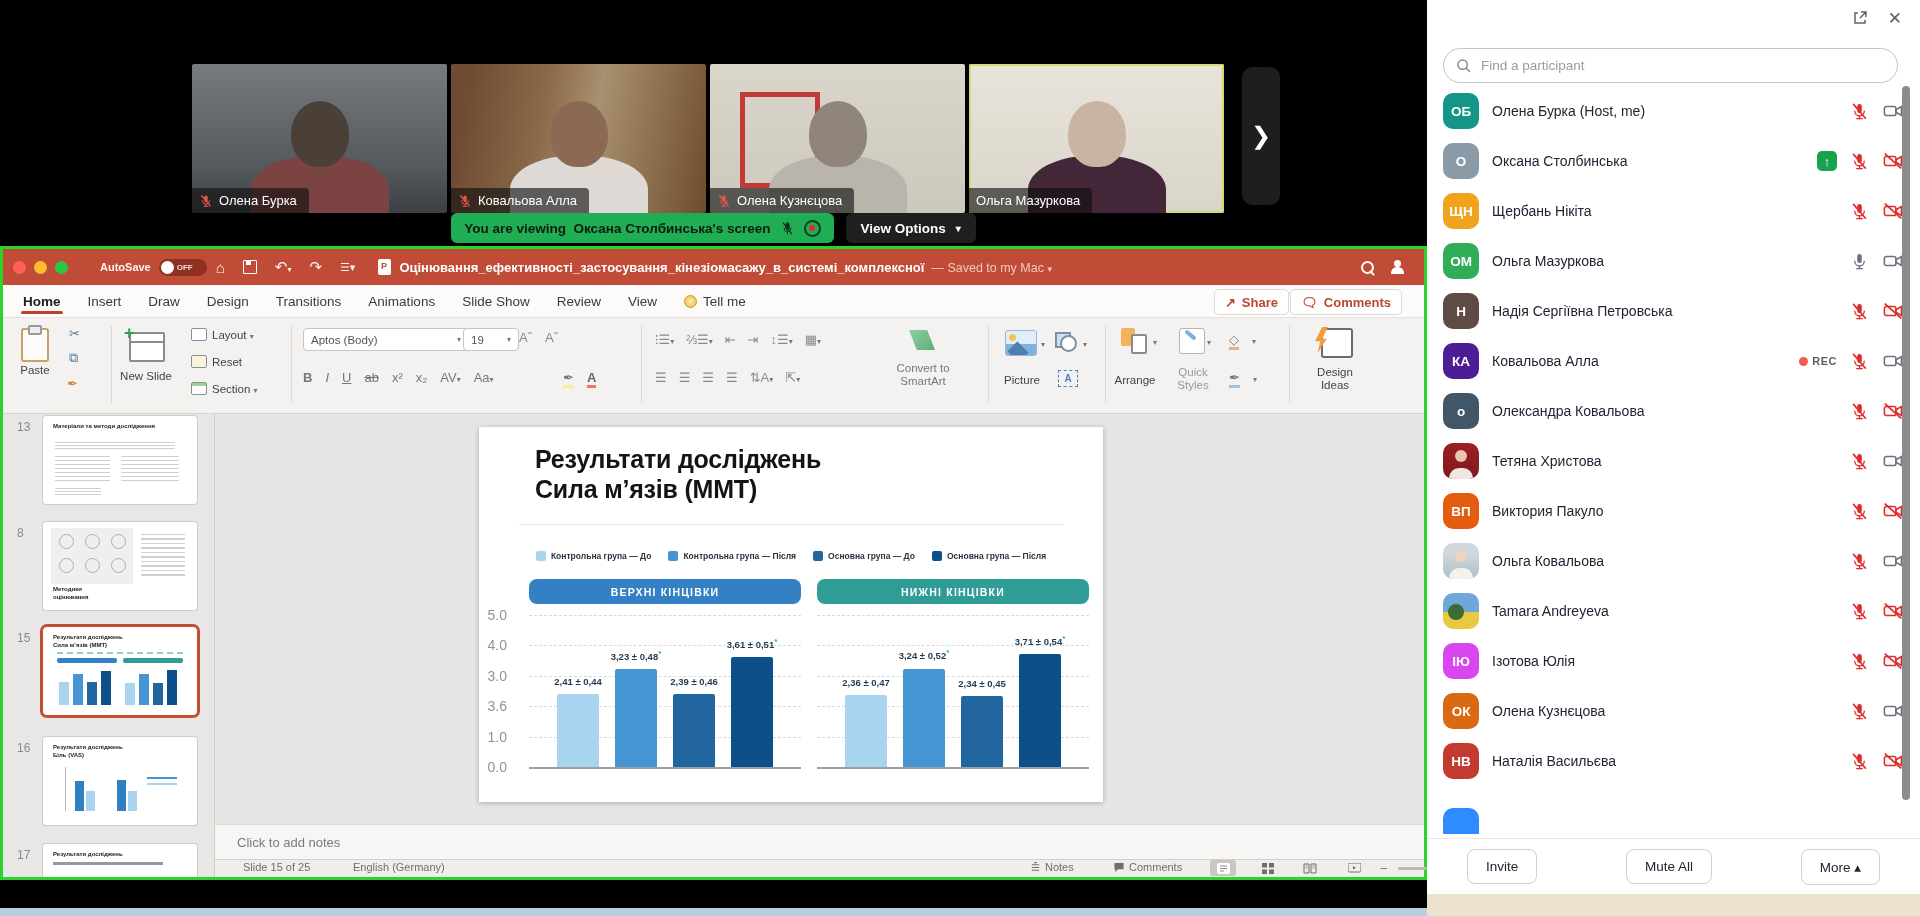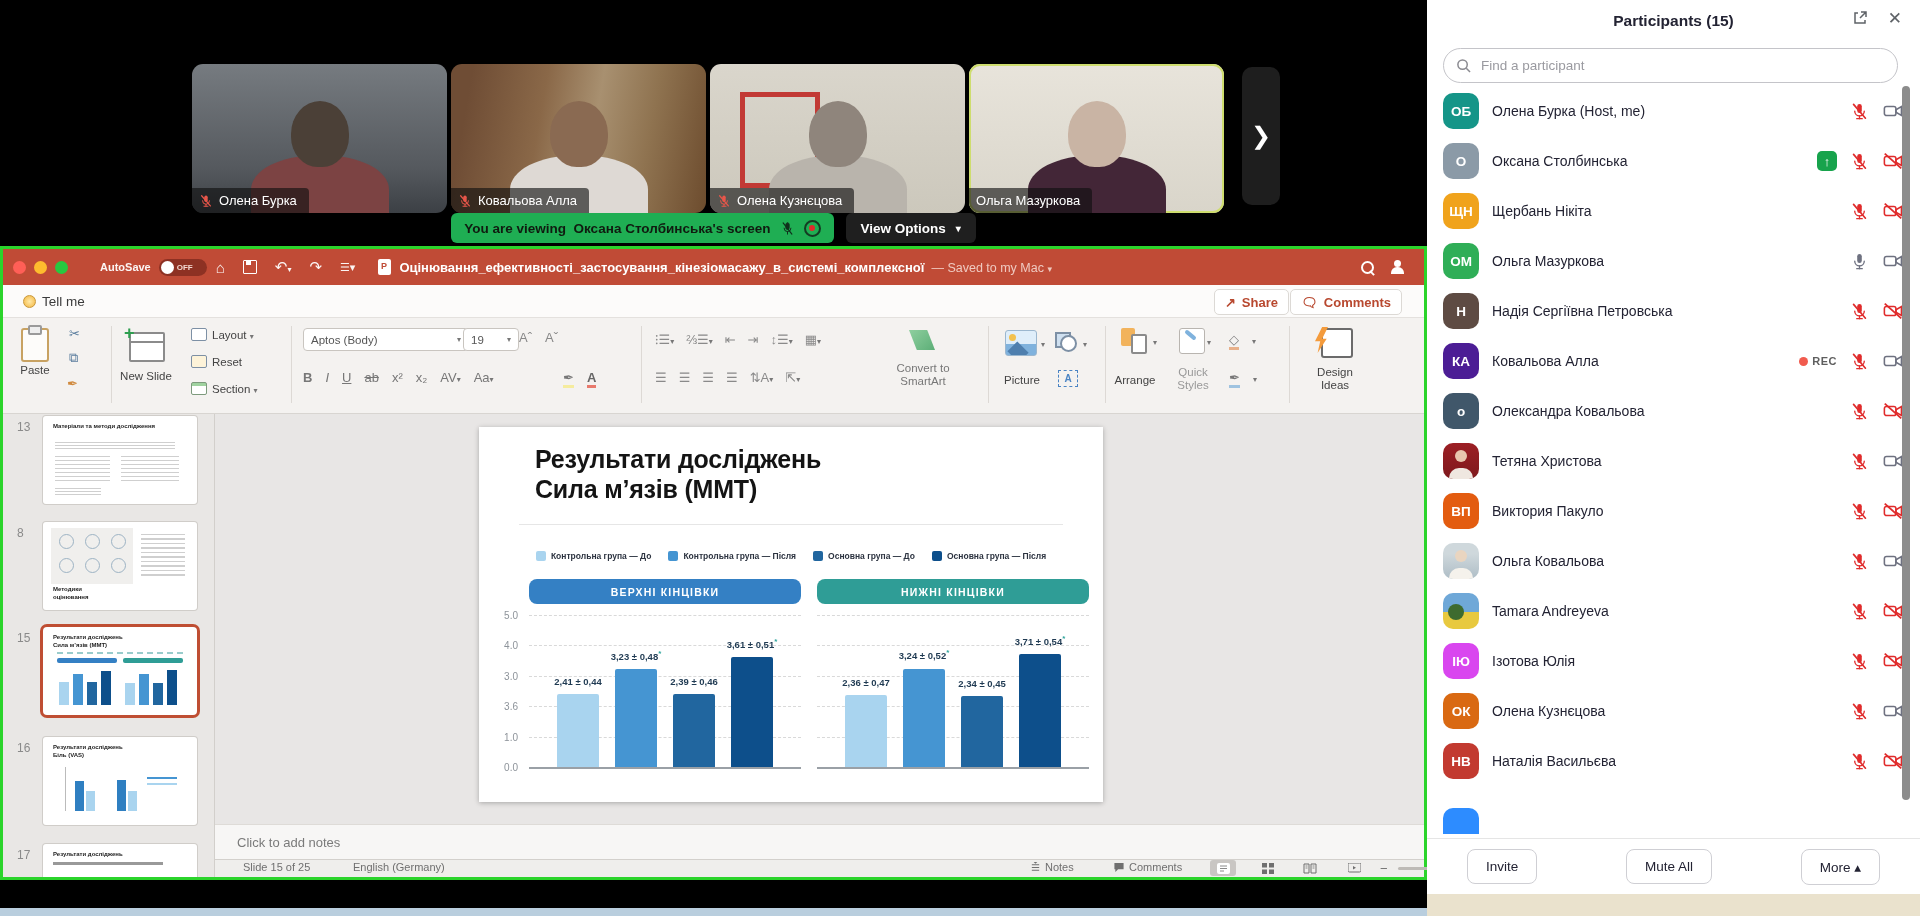--- a/index.html
+++ b/index.html
@@ -1,20 +1,20 @@
 <!DOCTYPE html>
 <html><head>
 <meta charset="utf-8">
 <style>
   html,body{margin:0;padding:0;background:#000;}
   #root{position:relative;width:1920px;height:916px;background:#000;overflow:hidden;
         font-family:"Liberation Sans",sans-serif;-webkit-font-smoothing:antialiased;}
 
   
-  .tile{position:absolute;top:64px;height:149px;width:255px;overflow:hidden;border-radius:11px;}
+  .tile{position:absolute;top:64px;height:149px;width:255px;overflow:hidden;border-radius:2px;}
   .tile.active{outline:2px solid #cedd6e;outline-offset:-2px;}
   .t1{background:linear-gradient(180deg,#767b80,#55595e 70%,#3c4045);}
   .t2{background:linear-gradient(100deg,#6f4d35 8%,#8a6848 35%,#a89070 55%,#8f7350 75%,#6d4c2e);}
   .t3{background:linear-gradient(180deg,#dad6cc,#ccc8bc);}
   .t4{background:linear-gradient(180deg,#e8e4db,#d9d5ca);}
   .t3 .frame{position:absolute;left:30px;top:28px;width:70px;height:86px;border:5px solid #c23a35;}
   .ph i{position:absolute;left:50%;display:block;}
   .ph .head{width:58px;height:66px;margin-left:-29px;bottom:46px;border-radius:50% 50% 46% 46%;}
   .ph .torso{width:138px;height:72px;margin-left:-69px;bottom:-14px;border-radius:48% 48% 0 0;}
   .t1 .head{background:#4b4037;}.t1 .torso{background:#7c4343;}
@@ -132,21 +132,21 @@
   .legend .sw{width:10px;height:10px;border-radius:2px;}
   .panels{position:absolute;left:22px;top:152px;}
   .panel{position:absolute;width:272px;}
   .panel .hdr{height:25px;border-radius:8px;display:flex;align-items:center;justify-content:center;
               color:#fff;font-weight:bold;font-size:10.5px;letter-spacing:1.2px;}
   .plot{position:relative;height:152px;margin-top:11px;border-bottom:2px solid #9aa0a6;}
   .grid{position:absolute;left:0;right:0;height:0;border-top:1px dashed #d9d9d9;}
   .bar{position:absolute;bottom:0;width:42px;border-radius:2px 2px 0 0;}
   .val{position:absolute;transform:translateX(-50%);font-size:9.5px;font-weight:800;color:#1f3a52;white-space:nowrap;}
   .val sup{color:#2ba39b;font-size:8px;}
-  .yt{position:absolute;right:100%;margin-right:11px;transform:translateY(50%);font-size:10px;color:#8d939a;}
+  .yt{position:absolute;right:100%;margin-right:22px;transform:translateY(50%);font-size:14px;color:#8d939a;}
 
   
   .pp{position:absolute;left:1427px;top:0;width:493px;height:894px;background:#fff;}
   .pp-title{position:absolute;left:0;right:0;top:12px;text-align:center;font-size:15.5px;font-weight:bold;color:#232333;}
   .pp-pop{position:absolute;top:10px;right:52px;color:#5f6368;cursor:pointer;}
   .pp-close{position:absolute;top:8px;right:18px;color:#5f6368;font-size:17px;cursor:pointer;}
   .pp-search{position:absolute;left:16px;right:22px;top:48px;height:33px;border:1.5px solid #c4c4c9;border-radius:18px;
              display:flex;align-items:center;padding:0 12px;gap:8px;background:#fff;}
   .pp-search input{border:none;outline:none;flex:1;font-size:13.5px;color:#232333;font-family:inherit;background:transparent;}
   .pp-search input::placeholder{color:#9a9aa0;}
@@ -260,20 +260,31 @@
       <span class="ic">↶<span style="font-size:8px">▾</span></span>
       <span class="ic">↷</span>
       <span class="ic" style="font-size:11px">☰▾</span>
       <span class="doc-ic"></span>
       <span class="fname"><span>Оцінювання_ефективності_застосування_кінезіомасажу_в_системі_комплексної</span><span class="saved"><span>— Saved to my Mac</span> <span style="font-size:9px">▾</span></span></span>
       <span class="mag"></span>
       <span class="ppl"></span>
     </div>
 
     <div class="tabsrow">
+      <span id="tabs-holder" style="display:flex;gap:27px;align-items:center">
+          <span class="tab on">Home</span>
+          <span class="tab">Insert</span>
+          <span class="tab">Draw</span>
+          <span class="tab">Design</span>
+          <span class="tab">Transitions</span>
+          <span class="tab">Animations</span>
+          <span class="tab">Slide Show</span>
+          <span class="tab">Review</span>
+          <span class="tab">View</span>
+        </span>
       <span class="tellme">
           <span class="bulb"></span>
           <span>Tell me</span>
         </span>
       <span class="tr-btn" style="right:135px">↗ <span>Share</span></span>
       <span class="tr-btn" style="right:22px">🗨 <span>Comments</span></span>
     </div>
 
     <div class="ribbon">
       <div class="clipboard" style="left:18px;top:10px"></div>
@@ -543,21 +554,20 @@
                 <path d="M6.5 2l1.4 1.6H5.1zM6.5 10L5.1 8.4h2.8z" fill="#6f6f6f"></path>
               </svg></span>
         </div>
       </div>
     </div>
   </div>
 
   <div class="strip-blue"></div>
 
   <div class="pp">
-    <div class="pp-title">Participants (15)</div>
     <span class="pp-pop"><svg width="16" height="16" viewBox="0 0 16 16" fill="none" stroke="#5f6368" stroke-width="1.5">
           <path d="M6 3H3v10h10v-3"></path>
           <path d="M9 2h5v5M14 2L8 8"></path>
         </svg></span>
     <span class="pp-close">✕</span>
     <div class="pp-search">
       <svg width="15" height="15" viewBox="0 0 16 16">
           <circle cx="7" cy="7" r="5" fill="none" stroke="#8a8a90" stroke-width="1.6"></circle>
           <path d="M11 11l4 4" stroke="#8a8a90" stroke-width="1.6"></path>
         </svg>

